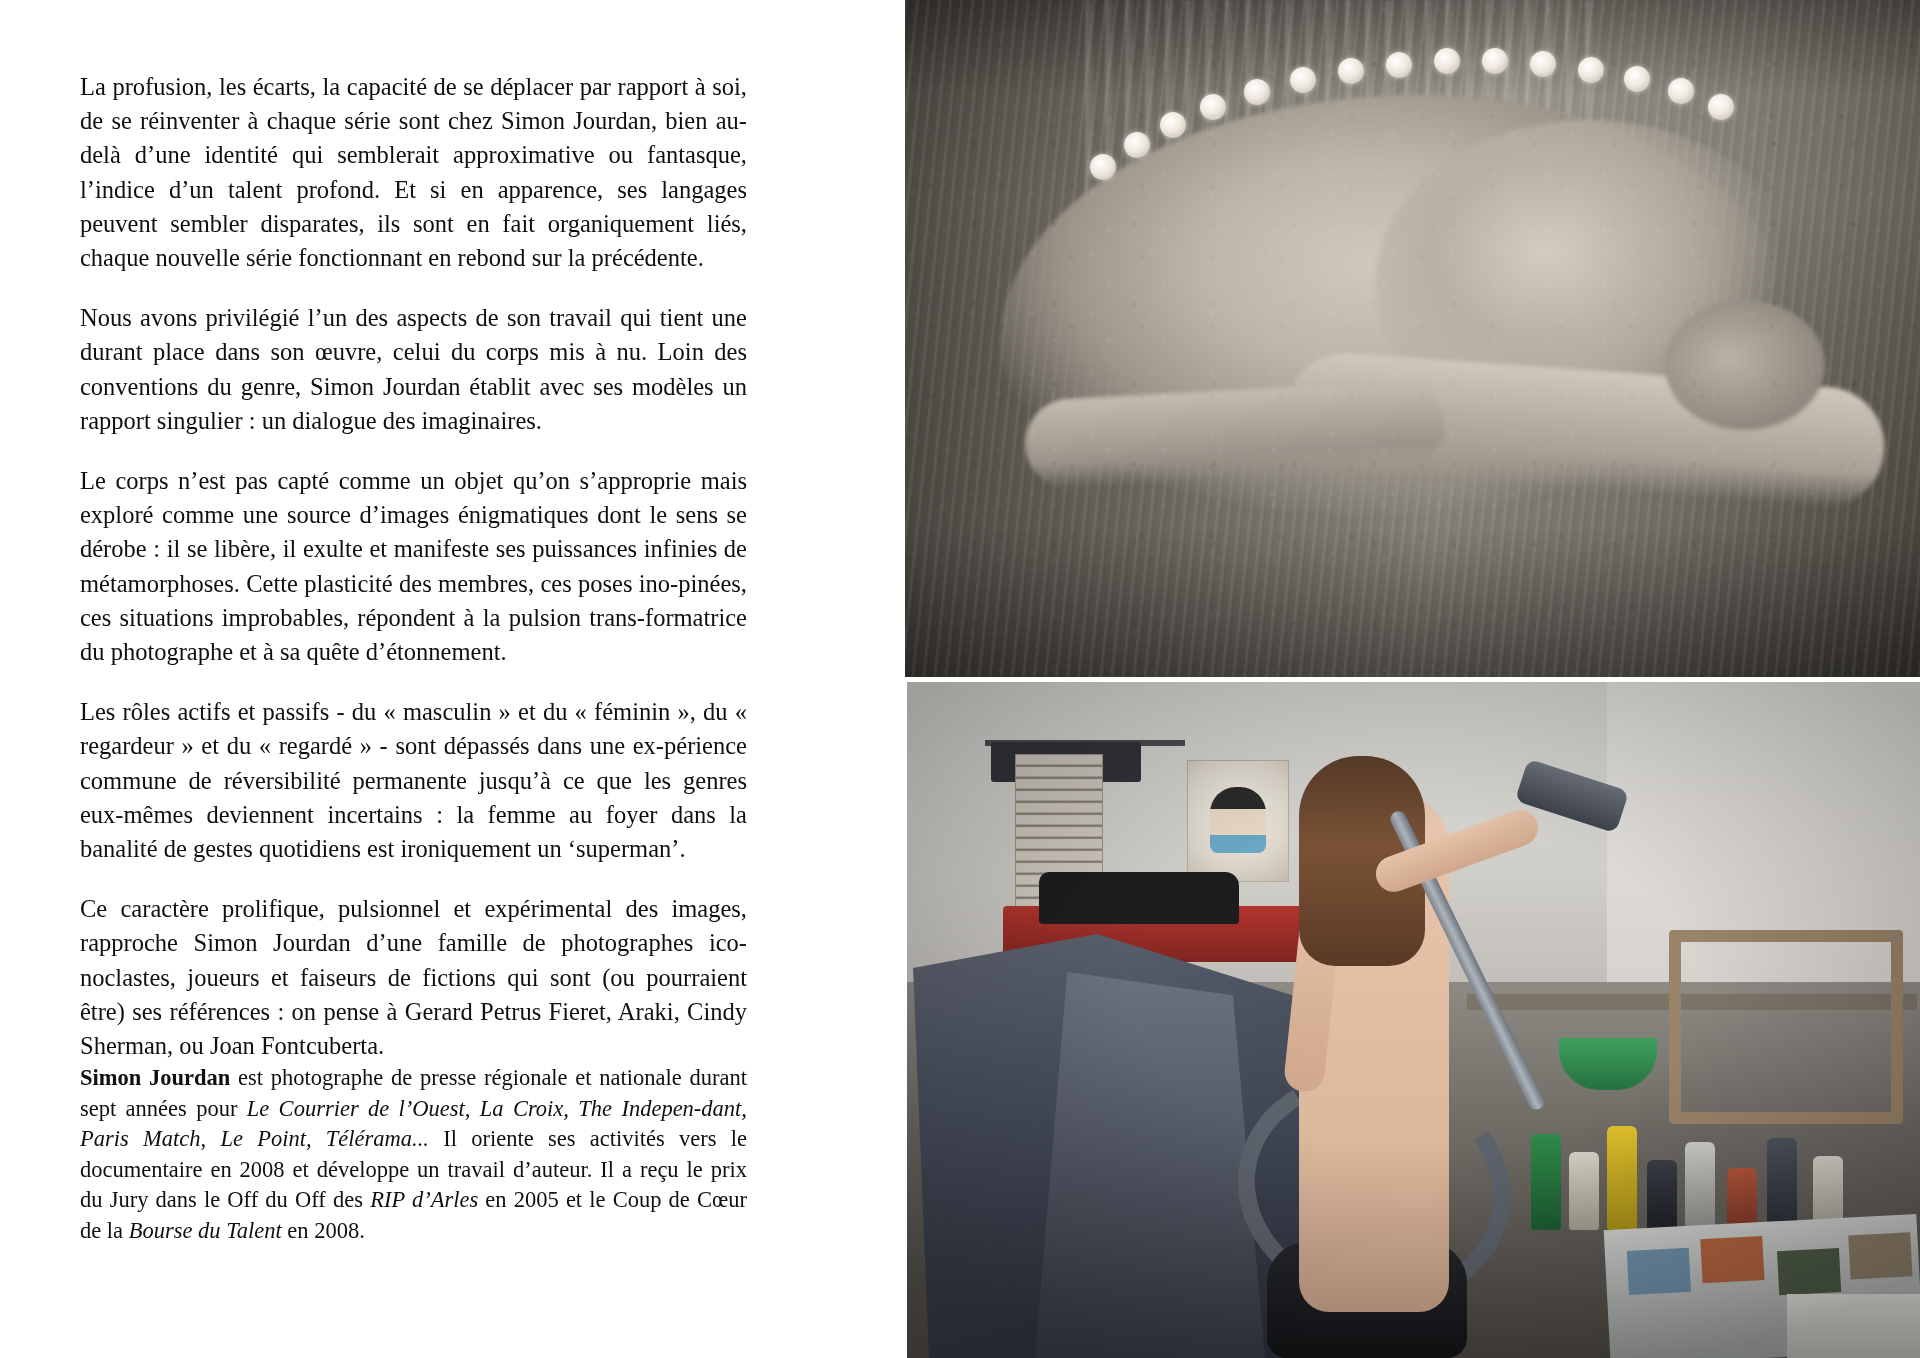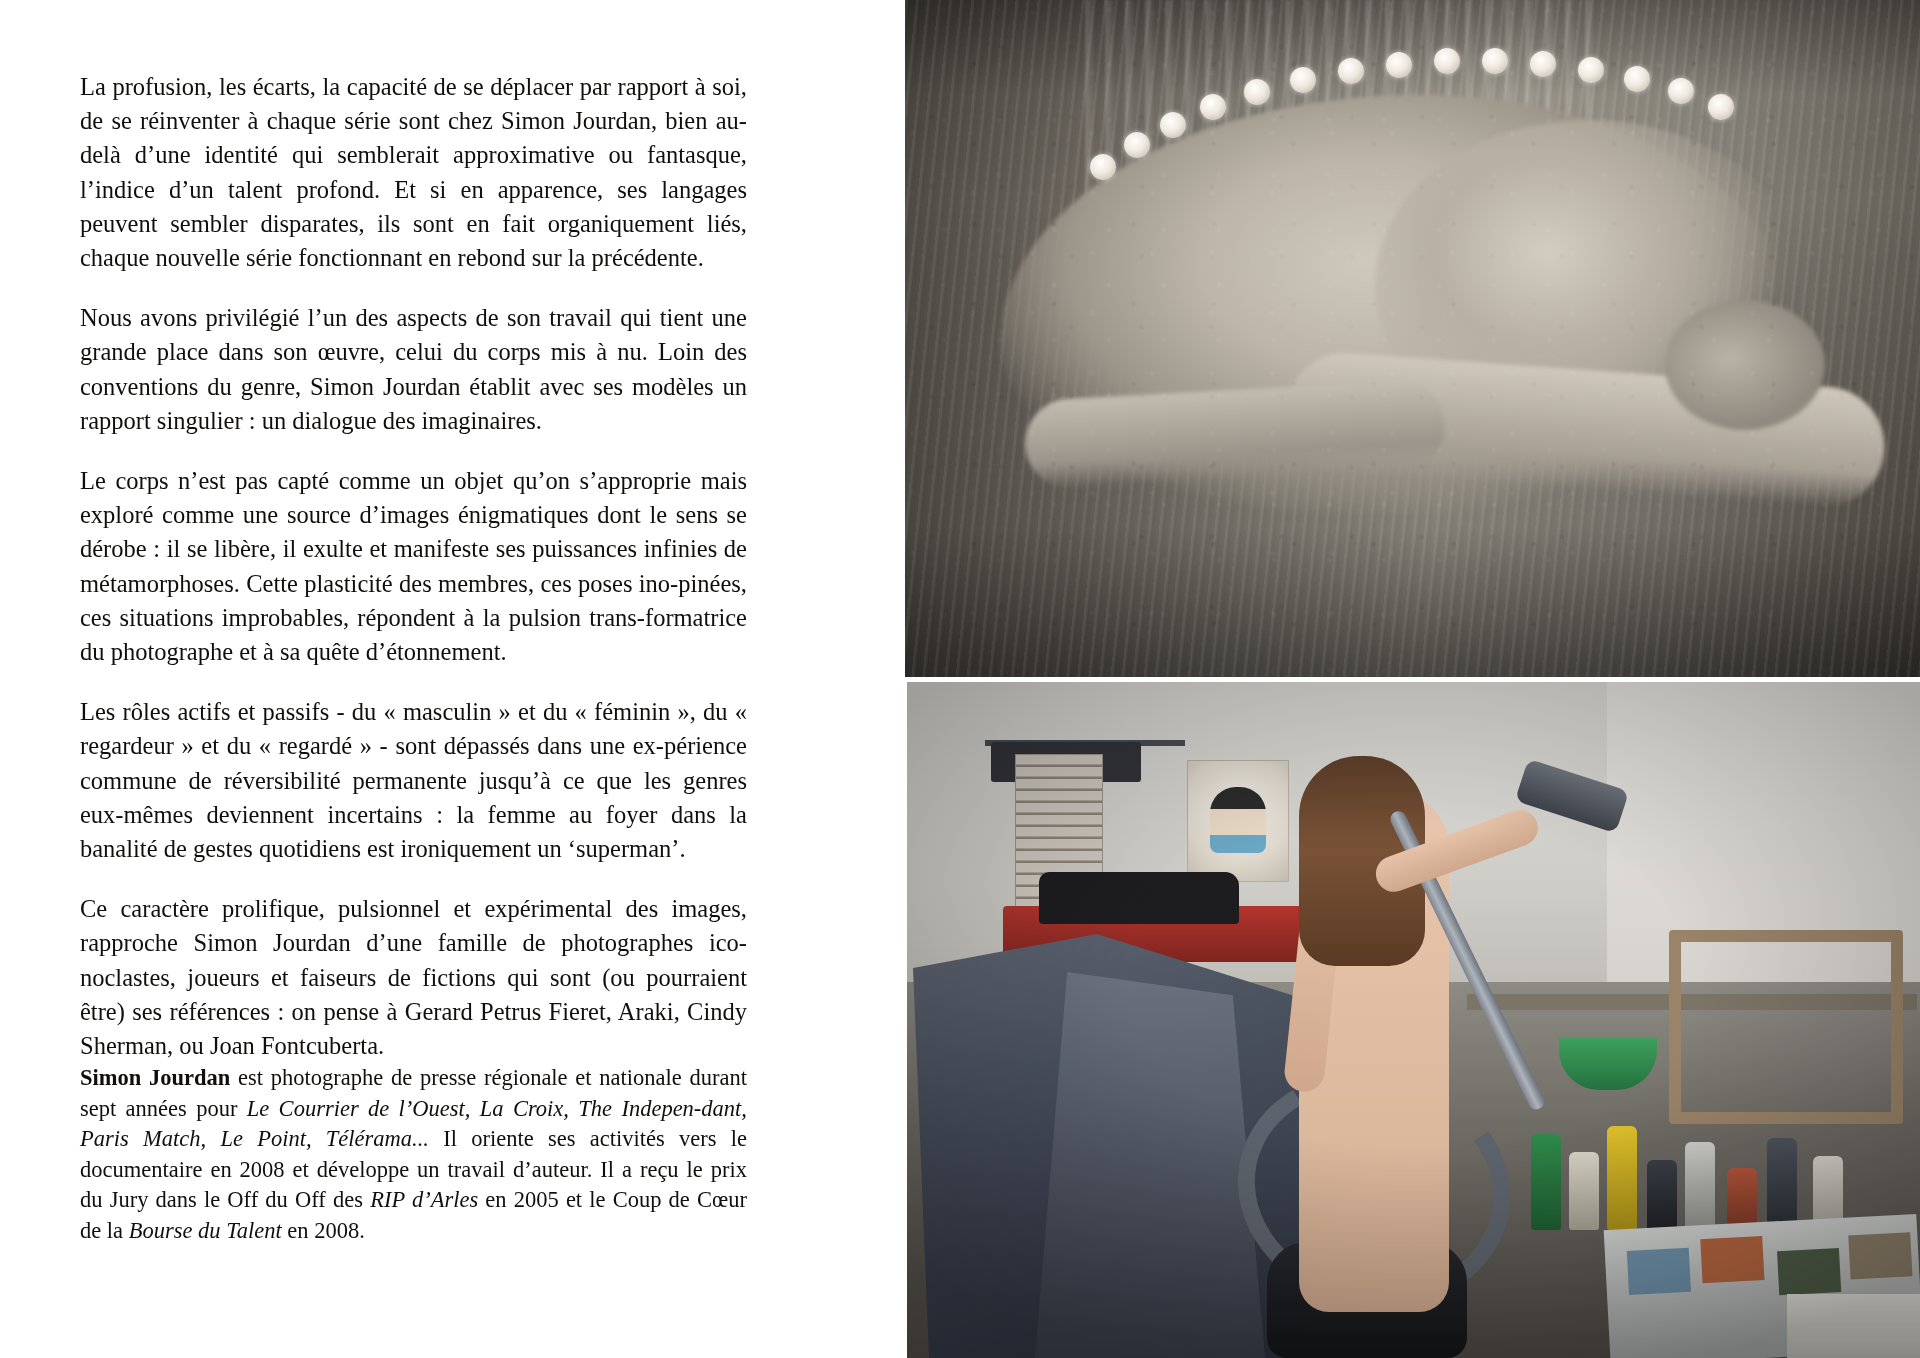--- a/index.html
+++ b/index.html
@@ -339,21 +339,21 @@
 </style>
 </head>
 <body>
 
 <div class="page">
 
   <div class="text-column">
 
     <div class="text-body">
       <p class="para">La profusion, les écarts, la capacité de se déplacer par rapport à soi, de se réinventer à chaque série sont chez Simon Jourdan, bien au-delà d’une identité qui semblerait approximative ou fantasque, l’indice d’un talent profond. Et si en apparence, ses langages peuvent sembler disparates, ils sont en fait organiquement liés, chaque nouvelle série fonctionnant en rebond sur la précédente.</p>
-      <p class="para">Nous avons privilégié l’un des aspects de son travail qui tient une grande place dans son œuvre, celui du corps mis à nu. Loin des conventions du genre, Simon Jourdan établit avec ses modèles  un rapport singulier : un dialogue des imaginaires.</p>
+      <p class="para">Nous avons privilégié l’un des aspects de son travail qui tient une durant place dans son œuvre, celui du corps mis à nu. Loin des conventions du genre, Simon Jourdan établit avec ses modèles  un rapport singulier : un dialogue des imaginaires.</p>
       <p class="para">Le corps n’est pas capté comme un objet qu’on s’approprie mais exploré comme une source d’images énigmatiques dont le sens se dérobe : il se libère, il exulte et manifeste ses puissances infinies de métamorphoses. Cette plasticité des membres, ces poses ino-pinées, ces situations improbables, répondent à la pulsion trans-formatrice du photographe et à sa quête d’étonnement.</p>
       <p class="para">Les rôles actifs et passifs - du « masculin » et du « féminin », du « regardeur » et du « regardé » - sont dépassés dans une ex-périence commune de réversibilité permanente jusqu’à ce que les genres eux-mêmes deviennent incertains : la femme au foyer dans la banalité de gestes quotidiens est ironiquement un ‘superman’.</p>
       <p class="para">Ce caractère prolifique, pulsionnel et expérimental des images, rapproche Simon Jourdan d’une famille de photographes ico-noclastes, joueurs et faiseurs de fictions qui sont (ou pourraient être) ses références : on pense à Gerard Petrus Fieret, Araki, Cindy Sherman, ou Joan Fontcuberta.</p>
     </div>
 
     <div class="bio-block">
       <p class="bio">
         <b>Simon Jourdan</b><span> est photographe de presse régionale et nationale durant sept années pour </span><i>Le Courrier de l’Ouest, La Croix, The Indepen-dant, Paris Match, Le Point, Télérama...</i><span>  Il oriente ses activités vers le documentaire en 2008 et développe un travail d’auteur. Il a reçu le prix du Jury dans le Off du Off des </span><i>RIP d’Arles</i><span> en 2005 et le Coup de Cœur de la </span><i>Bourse du Talent</i><span>  en 2008.</span>
       </p>
     </div>

